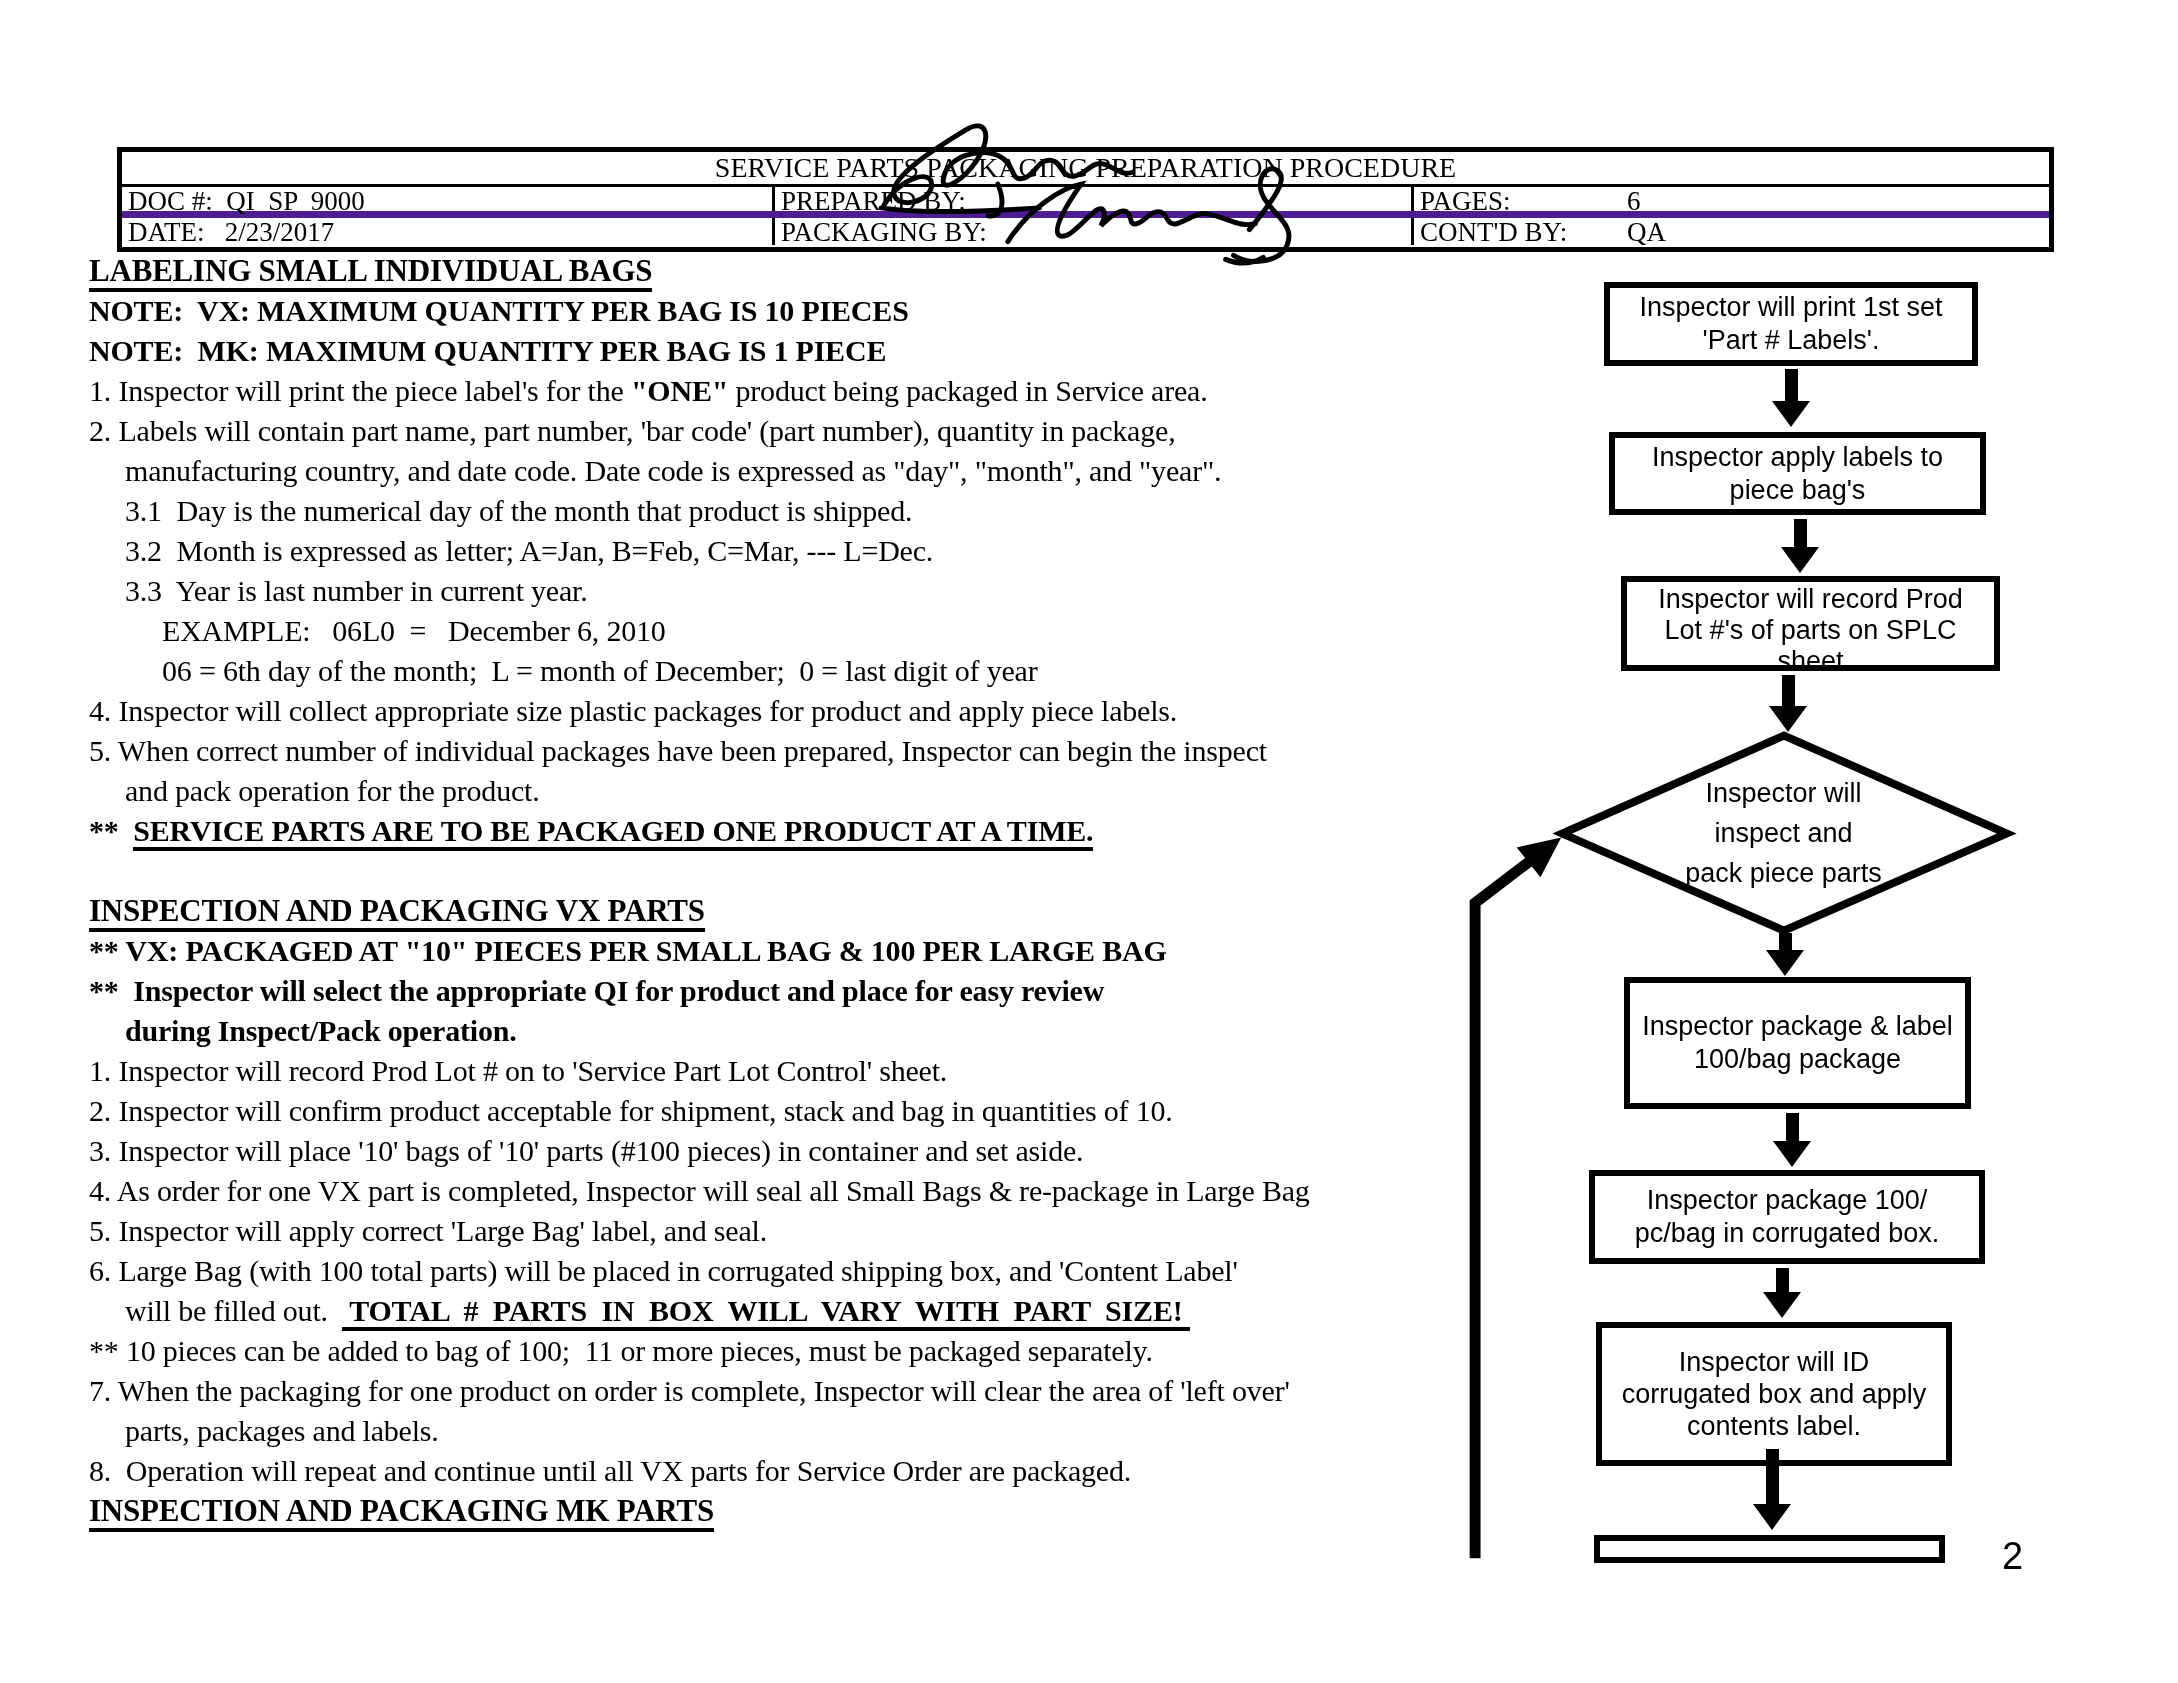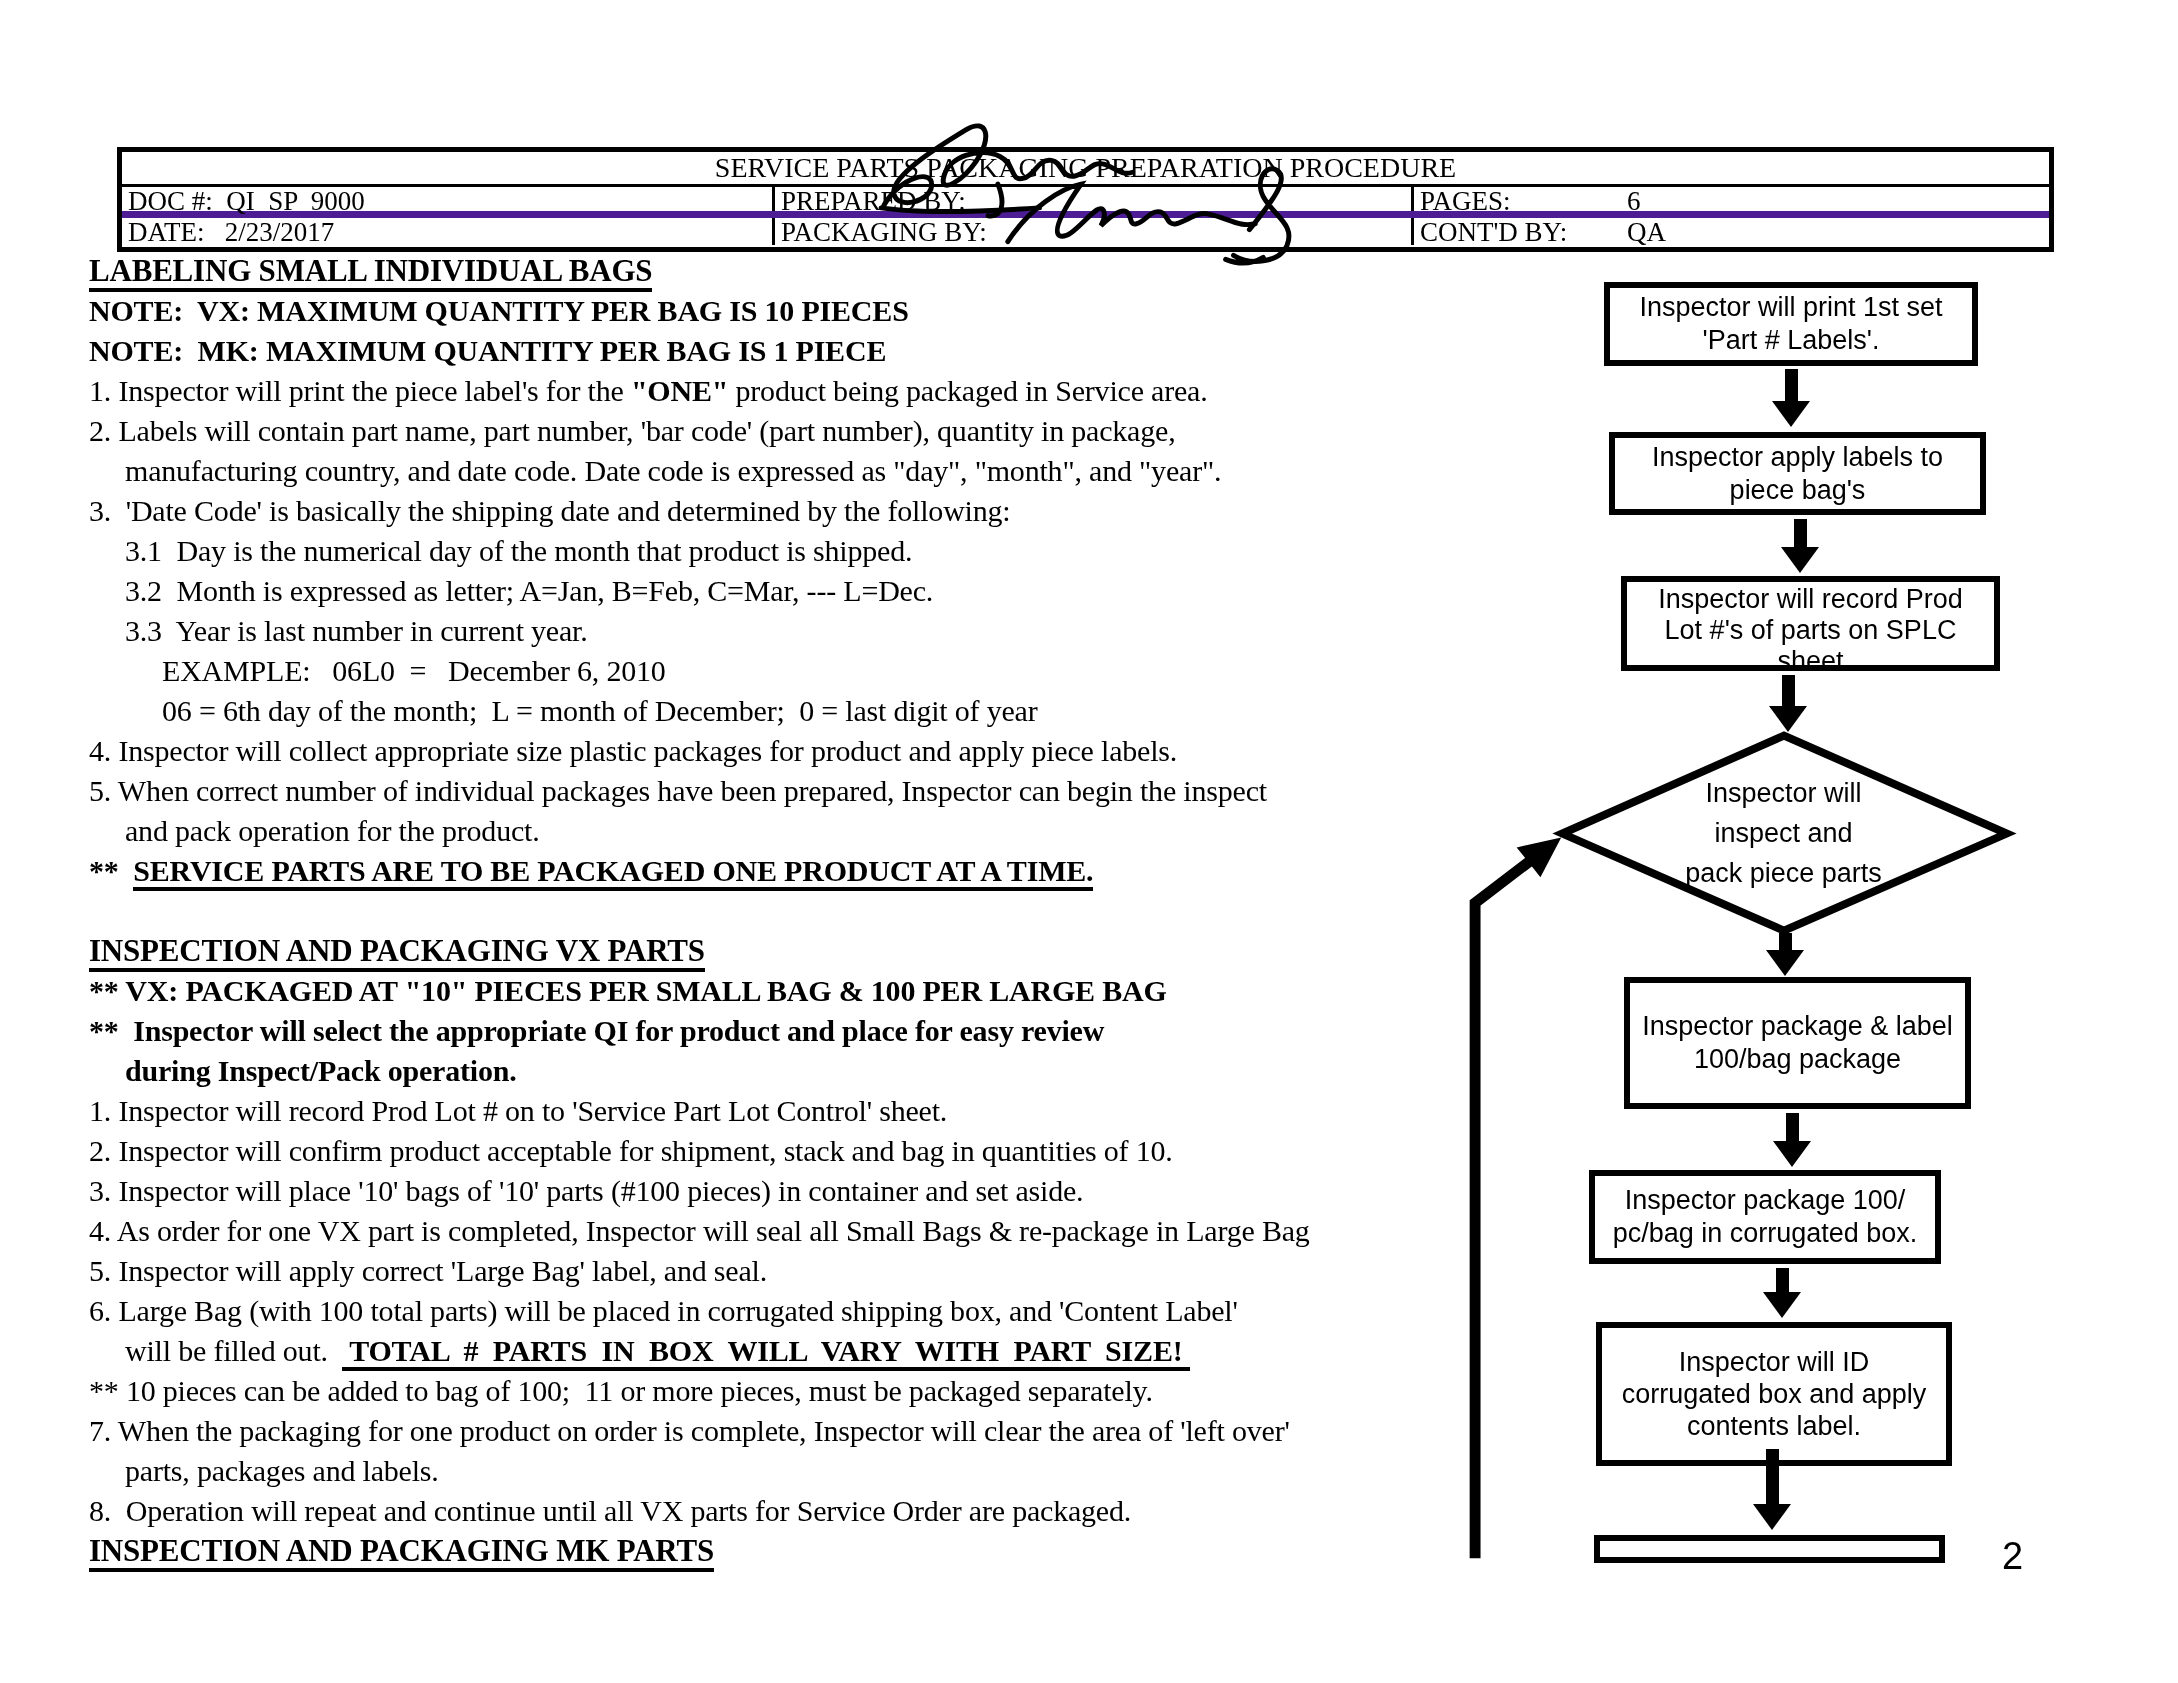--- a/index.html
+++ b/index.html
@@ -65,21 +65,20 @@
     </div>
   </div>
 
   <div class="bodycol" id="bodycol">
       <div class="line hl"><span class="sb su">LABELING SMALL INDIVIDUAL BAGS</span></div>
       <div class="line"><span class="sb">NOTE:  VX: MAXIMUM QUANTITY PER BAG IS 10 PIECES</span></div>
       <div class="line"><span class="sb">NOTE:  MK: MAXIMUM QUANTITY PER BAG IS 1 PIECE</span></div>
       <div class="line"><span>1. Inspector will print the piece label's for the </span><span class="sb">"ONE"</span><span> product being packaged in Service area.</span></div>
       <div class="line"><span>2. Labels will contain part name, part number, 'bar code' (part number), quantity in package,</span></div>
       <div class="line i1"><span>manufacturing country, and date code. Date code is expressed as "day", "month", and "year".</span></div>
-      <div class="line"><span>3.  'Date Code' is basically the shipping date and determined by the following:</span></div>
       <div class="line i1"><span>3.1  Day is the numerical day of the month that product is shipped.</span></div>
       <div class="line i1"><span>3.2  Month is expressed as letter; A=Jan, B=Feb, C=Mar, --- L=Dec.</span></div>
       <div class="line i1"><span>3.3  Year is last number in current year.</span></div>
       <div class="line i2"><span>EXAMPLE:   06L0  =   December 6, 2010</span></div>
       <div class="line i2"><span>06 = 6th day of the month;  L = month of December;  0 = last digit of year</span></div>
       <div class="line"><span>4. Inspector will collect appropriate size plastic packages for product and apply piece labels.</span></div>
       <div class="line"><span>5. When correct number of individual packages have been prepared, Inspector can begin the inspect</span></div>
       <div class="line i1"><span>and pack operation for the product.</span></div>
       <div class="line"><span class="sb">**  </span><span class="sb su">SERVICE PARTS ARE TO BE PACKAGED ONE PRODUCT AT A TIME.</span></div>
       <div class="line"><span></span></div>
@@ -118,21 +117,21 @@
       <div class="fbox" style="left: 1609px; top: 432px; width: 377px; height: 83px;">Inspector apply labels to
 piece bag's</div>
       <div class="fbox" style="left: 1621px; top: 576px; width: 379px; height: 95px; line-height: 31px; align-items: flex-start; padding-top: 2px;">Inspector will record Prod
 Lot #'s  of parts on SPLC
 sheet</div>
       <div class="dtext" style="left: 1655px; top: 773px; width: 257px; height: 125px;">Inspector will
 inspect and
 pack piece parts</div>
       <div class="fbox" style="left: 1624px; top: 977px; width: 347px; height: 132px;">Inspector package &amp; label
 100/bag package</div>
-      <div class="fbox" style="left: 1589px; top: 1170px; width: 352px; height: 94px;">Inspector package 100/
+      <div class="fbox" style="left: 1589px; top: 1170px; width: 396px; height: 94px;">Inspector package 100/
 pc/bag in corrugated box.</div>
       <div class="fbox" style="left: 1596px; top: 1322px; width: 356px; height: 144px; line-height: 32px;">Inspector will ID
 corrugated box and apply
 contents label.</div>
       <div class="fbox" style="left: 1594px; top: 1535px; width: 351px; height: 28px; overflow: hidden; align-items: flex-start; padding-top: 12px;">Inspector will record</div>
       <div class="darrow" style="left: 1772px; top: 369px; width: 38px; height: 57px;">
         <div class="stem" style="height: 32px;"></div>
         <div class="ahead"></div>
       </div>
       <div class="darrow" style="left: 1781px; top: 519px; width: 38px; height: 53px;">

